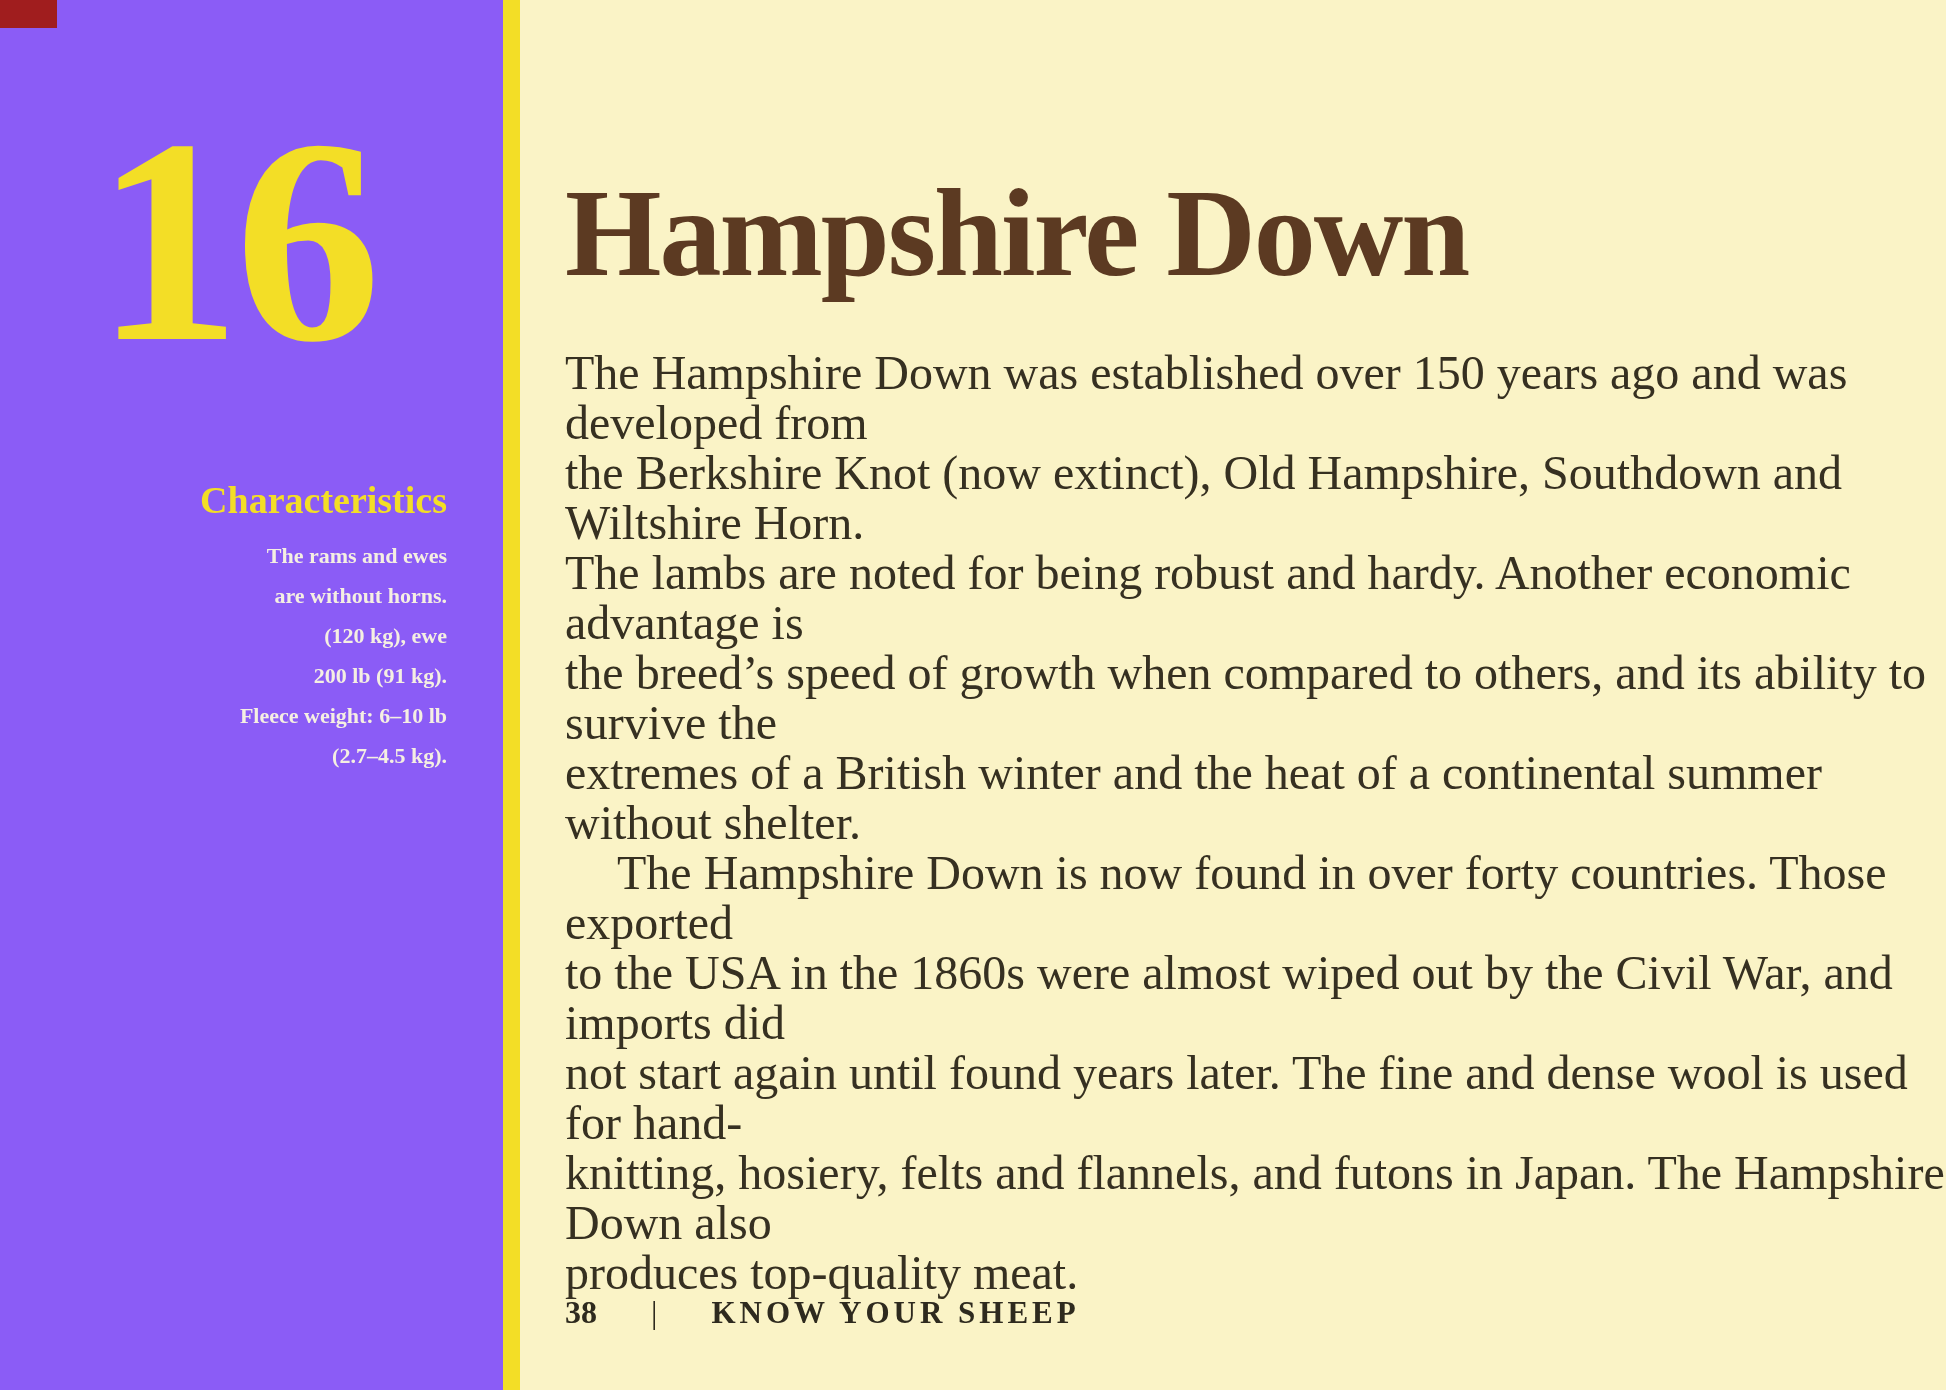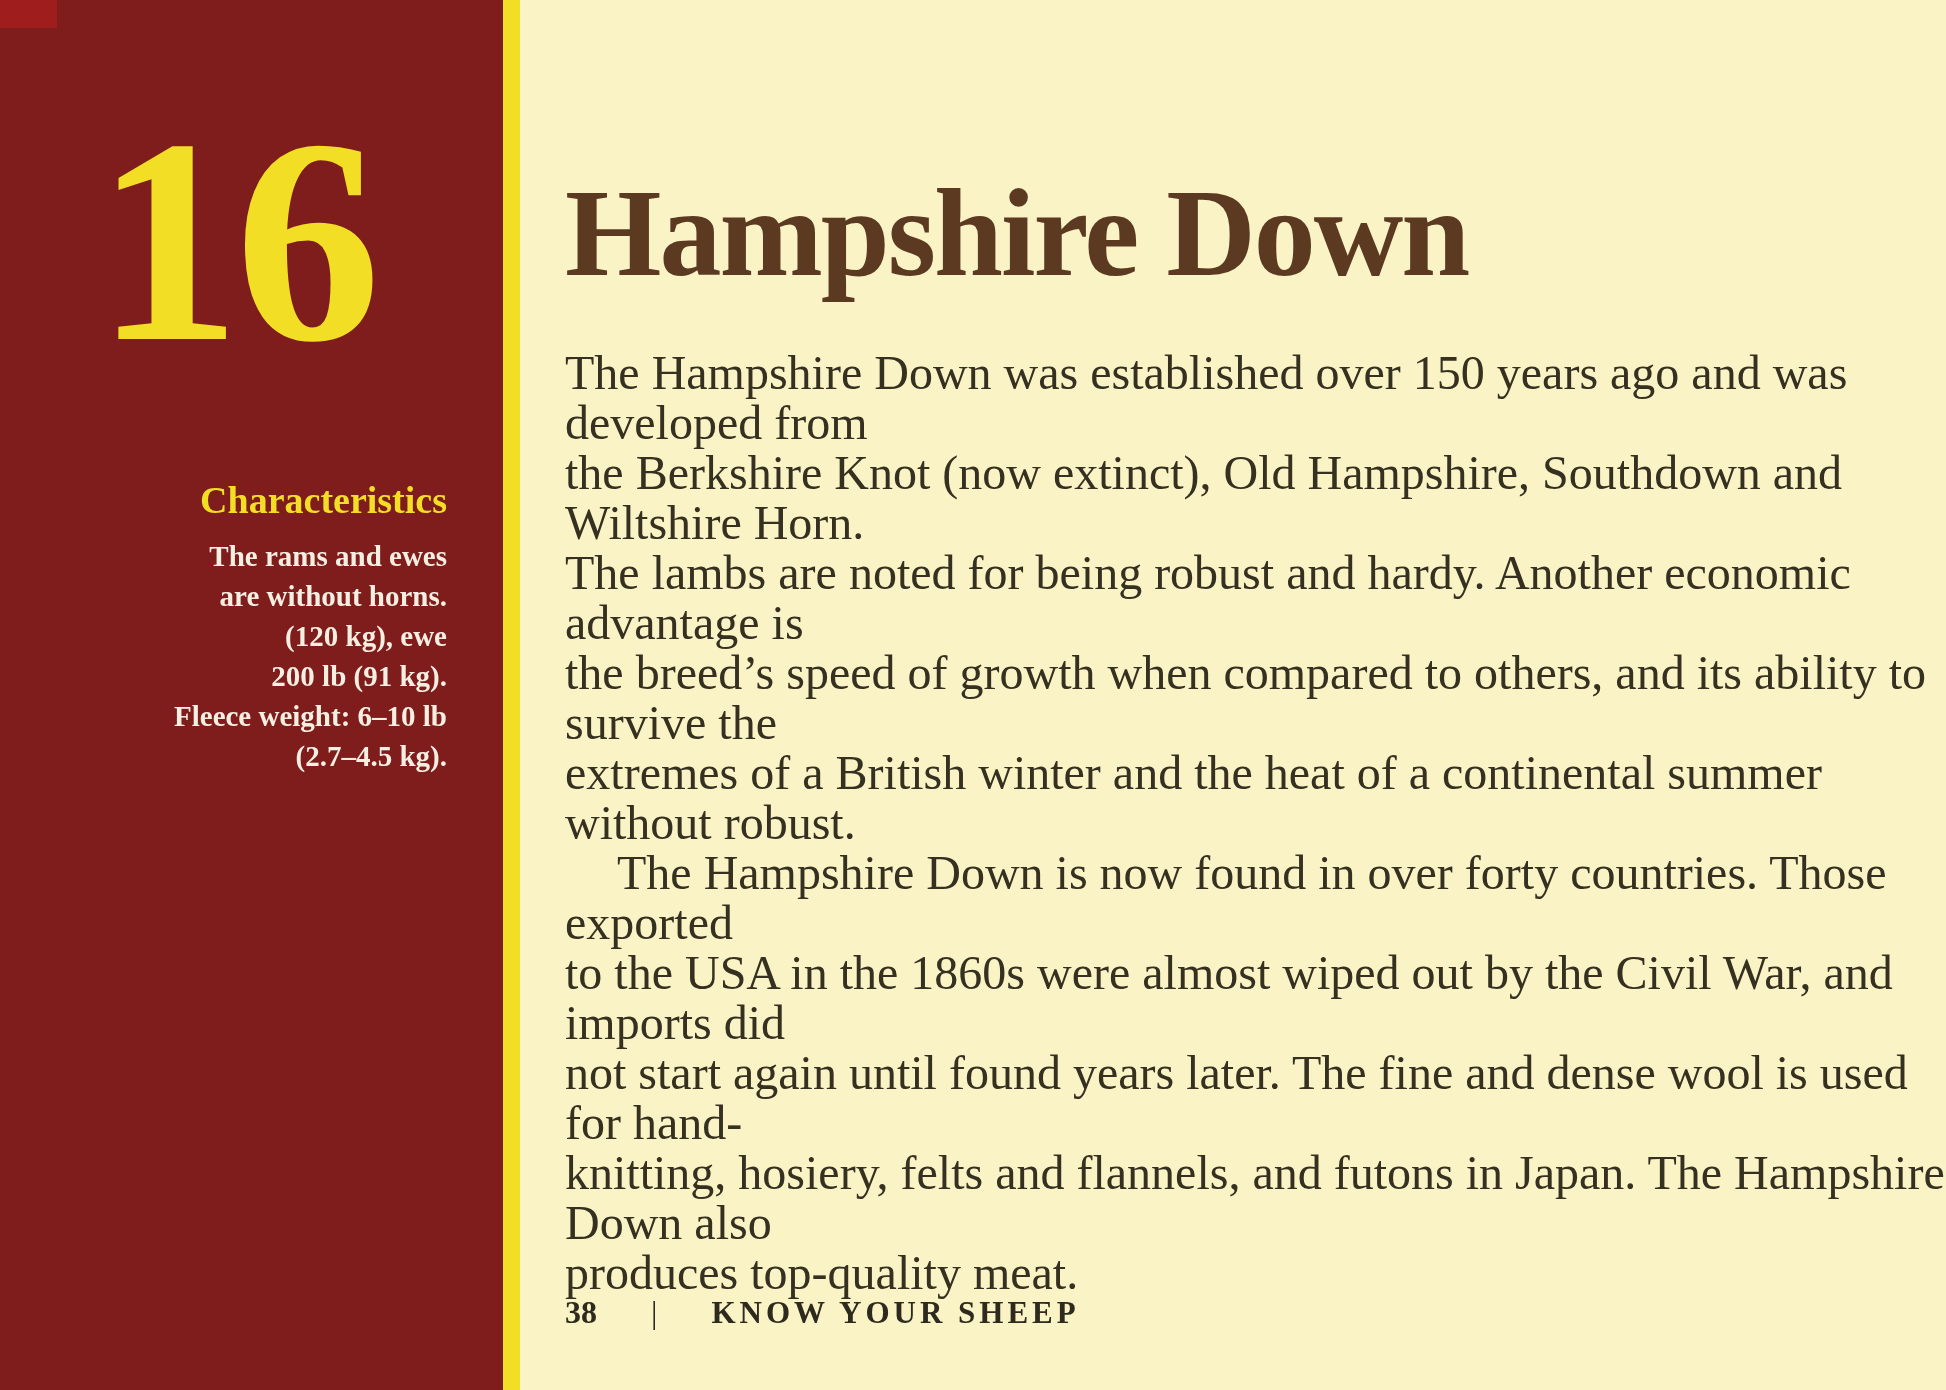--- a/index.html
+++ b/index.html
@@ -7,21 +7,21 @@
     width: 1946px; height: 1390px;
     font-family: "Liberation Serif", "DejaVu Serif", serif;
     background: #FAF3C6;
     overflow: hidden;
   }
   .page { position: relative; width: 1946px; height: 1390px; background: #FAF3C6; }
 
   
   .sidebar {
     position: absolute; left: 0; top: 0; width: 503px; height: 1390px;
-    background: #7f1d1d;
+    background: #8b5cf6;
   }
   .corner-mark {
     position: absolute; left: 0; top: 0; width: 57px; height: 28px;
     background: #A01D1E;
   }
   .chapter-number {
     position: absolute; top: 95px; left: 0; width: 470px;
     text-align: center;
     color: #F3DE26;
     font-size: 292px; font-weight: bold; line-height: 1;
@@ -30,21 +30,21 @@
   .sidebar-text {
     position: absolute; top: 478px; left: 0; right: 56px;
     text-align: right;
   }
   .sidebar-heading {
     color: #F3DE26; font-size: 38px; font-weight: bold;
     margin-bottom: 14px;
     padding-left: 28px;
   }
   .sidebar-line {
-    color: #F5EFE2; font-size: 29px; font-weight: bold;
+    color: #F5EFE2; font-size: 22px; font-weight: bold;
     line-height: 40px;
   }
 
   
   .stripe {
     position: absolute; left: 503px; top: 0; width: 17px; height: 1390px;
     background: #F3DE26;
   }
 
   
@@ -101,21 +101,21 @@
 
   <div class="content">
     <h1 class="breed-title">Hampshire Down</h1>
 
     <div class="body-text">
       <div class="para">
         <div class="line">The Hampshire Down was established over 150 years ago and was developed from</div>
         <div class="line">the Berkshire Knot (now extinct), Old Hampshire, Southdown and Wiltshire Horn.</div>
         <div class="line">The lambs are noted for being robust and hardy. Another economic advantage is</div>
         <div class="line">the breed’s speed of growth when compared to others, and its ability to survive the</div>
-        <div class="line">extremes of a British winter and the heat of a continental summer without robust.</div>
+        <div class="line">extremes of a British winter and the heat of a continental summer without shelter.</div>
       </div>
       <div class="para indented">
         <div class="line">The Hampshire Down is now found in over forty countries. Those exported</div>
         <div class="line">to the USA in the 1860s were almost wiped out by the Civil War, and imports did</div>
         <div class="line">not start again until found years later. The fine and dense wool is used for hand-</div>
         <div class="line">knitting, hosiery, felts and flannels, and futons in Japan. The Hampshire Down also</div>
         <div class="line">produces top-quality meat.</div>
       </div>
     </div>
   </div>

